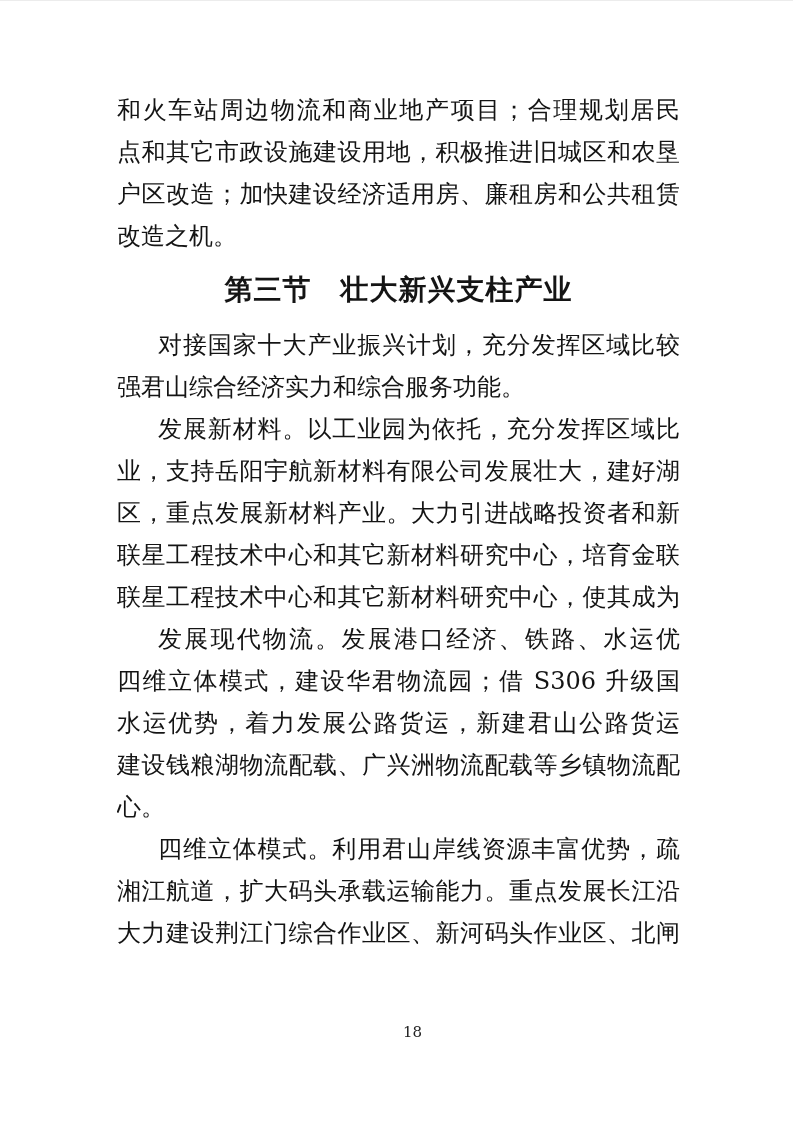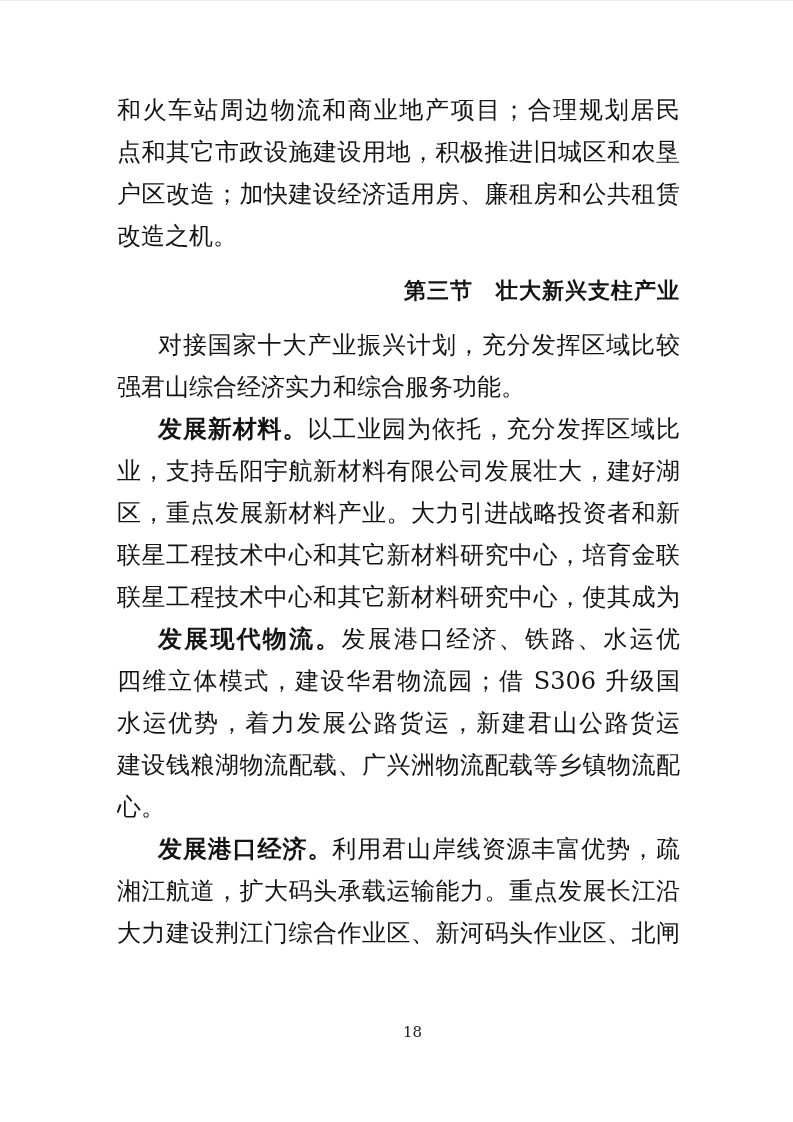--- a/index.html
+++ b/index.html
@@ -33,28 +33,28 @@
     overflow: hidden;
   }
   
   .line.j {
     white-space: normal;
     text-align: justify;
     text-align-last: justify;
     text-justify: inter-character;
   }
   .line.indent { padding-left: 41px; }
-  .lead { font-weight: bold; }
+  .lead { font-weight: normal; }
   .heading {
     margin: 12px 0 13px 0;
-    font-size: 22px;
+    font-size: 28px;
     line-height: 42px;
     height: 42px;
     font-weight: bold;
-    text-align: right;
+    text-align: center;
     letter-spacing: 1px;
   }
   .page-number {
     position: absolute;
     top: 1022px;
     left: 16px;
     width: 100%;
     text-align: center;
     font-size: 15px;
     color: #222222;
@@ -95,21 +95,21 @@
         <span class="lead">发展现代物流。</span><span>发展港口经济、铁路、水运优势，按照</span>
       </div>
       <div class="line j">四维立体模式，建设华君物流园；借 S306 升级国道、S202</div>
       <div class="line j">水运优势，着力发展公路货运，新建君山公路货运站。分步</div>
       <div class="line j">建设钱粮湖物流配载、广兴洲物流配载等乡镇物流配载中</div>
       <div class="line">心。</div>
     </div>
 
     <div class="para">
       <div class="line j indent">
-        <span class="lead">发展港口经济。</span><span>利用君山岸线资源丰富优势，疏浚长江、</span>
+        <span class="lead">四维立体模式。</span><span>利用君山岸线资源丰富优势，疏浚长江、</span>
       </div>
       <div class="line j">湘江航道，扩大码头承载运输能力。重点发展长江沿线港口，</div>
       <div class="line j">大力建设荆江门综合作业区、新河码头作业区、北闸渡口作</div>
     </div>
 
   </div>
 
   <div class="page-number">18</div>
 </div>
 

